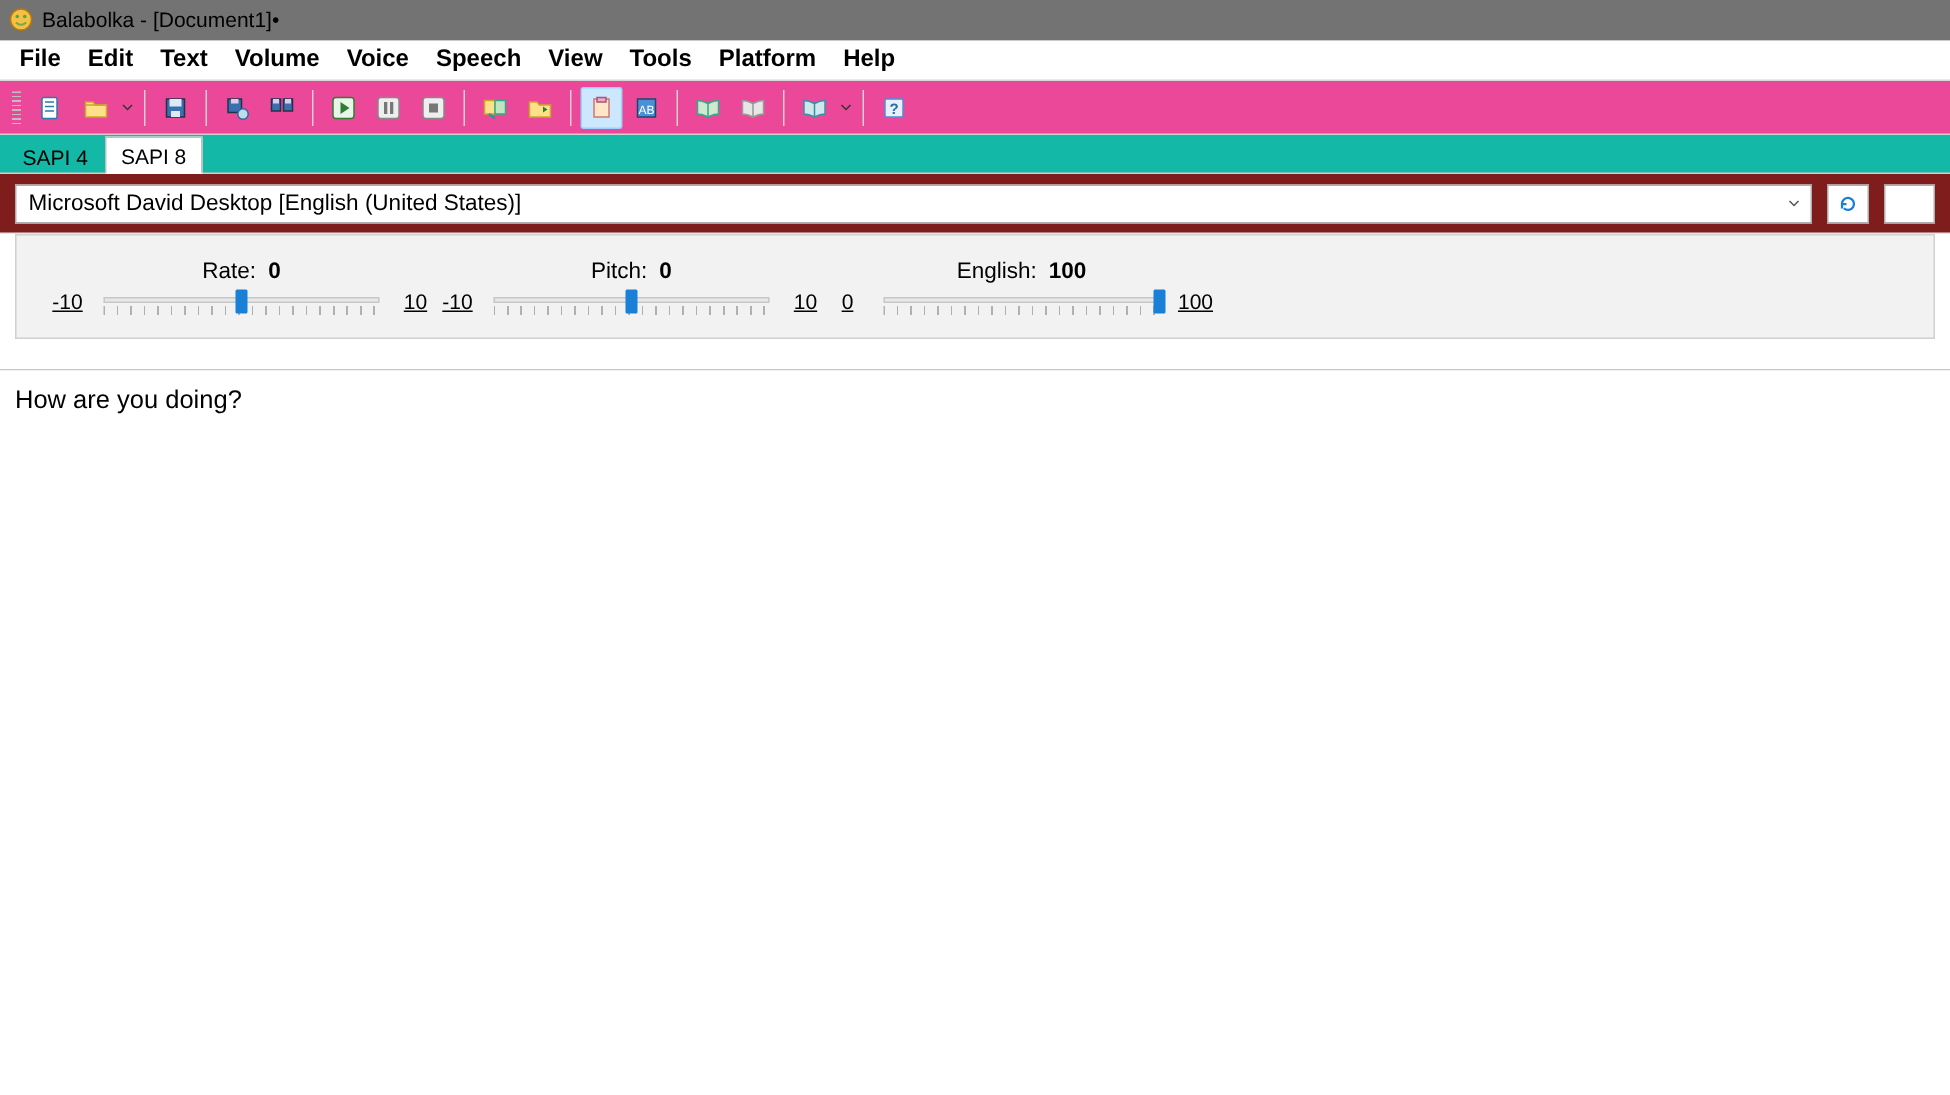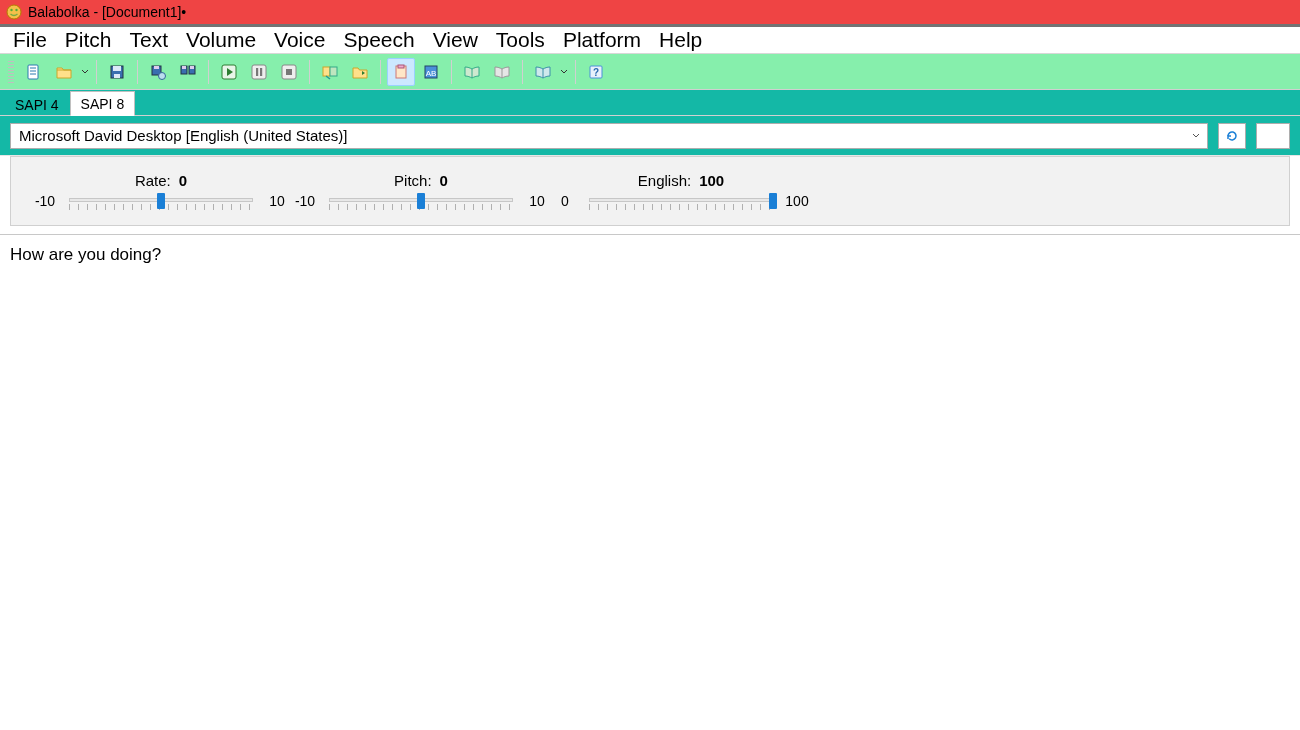--- a/index.html
+++ b/index.html
@@ -9,22 +9,22 @@
     font-size: 14px;
     background: #ffffff;
     color: #000;
     width: 1300px;
     height: 730px;
     overflow: hidden;
   }
   
   .title-bar {
     height: 27px;
-    background: #ef4444;
-    border-bottom: 3px solid #737373;
+    background: #737373;
+    border-bottom: 1px solid #737373;
     display: flex;
     align-items: center;
     padding: 0 6px;
     gap: 6px;
   }
   .app-icon {
     width: 16px; height: 16px;
     display: inline-block;
   }
   .title-text { font-size: 14px; }
@@ -34,27 +34,28 @@
     background: #ffffff;
     border-bottom: 1px solid #d7d7d7;
     display: flex;
     align-items: stretch;
     padding: 0 4px;
   }
   .menu-item {
     padding: 0 9px;
     display: flex;
     align-items: center;
-    font-size: 21px;
+    font-size: 16px;
     cursor: default;
+    font-weight: bold;
   }
   
   .toolbar {
     height: 36px;
-    background: #86efac;
+    background: #ec4899;
     border-bottom: 1px solid #d0d0d0;
     display: flex;
     align-items: center;
     padding: 0 8px;
     gap: 2px;
   }
   .tb-grip {
     width: 6px;
     height: 22px;
     background: repeating-linear-gradient(to bottom, #bfbfbf 0 1px, transparent 1px 3px);
@@ -104,21 +105,21 @@
     top: 1px;
   }
   .stab.active {
     background: #ffffff;
     border-color: #c0c0c0;
     border-bottom: 1px solid #ffffff;
   }
   
   .voice-row {
     height: 40px;
-    background: #14b8a6;
+    background: #7f1d1d;
     display: flex;
     align-items: center;
     padding: 6px 10px;
     gap: 10px;
     border-bottom: 1px solid #e6e6e6;
   }
   .voice-select {
     flex: 1;
     height: 26px;
     border: 1px solid #adadad;
@@ -161,21 +162,21 @@
     flex-direction: column;
     align-items: center;
     width: 260px;
   }
   .slider-label-row {
     display: flex; gap: 8px; font-size: 15px; margin-bottom: 2px;
     align-self: center;
   }
   .slider-label-row .val { font-weight: 700; }
   .slider-row {
-    display: flex; align-items: center; gap: 10px; width: 100%;
+    display: flex; align-items: center; gap: 10px; width: 100%; text-decoration: underline;
   }
   .slider-end { font-size: 14px; width: 28px; text-align: center; }
   .slider-track {
     flex: 1; height: 20px; position: relative;
   }
   .slider-track .rail {
     position: absolute; left:0; right:0; top: 7px; height: 4px;
     background: #e8e8e8; border: 1px solid #c7c7c7;
   }
   .slider-track .ticks {
@@ -183,21 +184,21 @@
     background: repeating-linear-gradient(to right, #b0b0b0 0 1px, transparent 1px 9px);
   }
   .slider-track .thumb {
     position: absolute; top: 2px; width: 8px; height: 16px;
     background: #1a7fd6; border-radius: 1px;
     transform: translateX(-50%);
   }
   
   .text-area-wrap {
     border-top: 1px solid #c8c8c8;
-    margin-top: 8px;
+    margin-top: 20px;
   }
   .text-area {
     padding: 10px 10px;
     font-size: 17px;
     min-height: 470px;
     background: #ffffff;
     outline: none;
   }
   svg { display: block; }
 </style>
@@ -211,21 +212,21 @@
         <circle cx="5.5" cy="6" r="1.2" fill="#5a3"></circle>
         <circle cx="10.5" cy="6" r="1.2" fill="#5a3"></circle>
         <path d="M4.5 10 Q8 13 11.5 10" stroke="#7a4" stroke-width="1.4" fill="none"></path>
       </svg>
   </span>
   <span class="title-text">Balabolka - [Document1]•</span>
 </div>
 
 <div class="menu-bar">
   <div class="menu-item">File</div>
-  <div class="menu-item">Pitch</div>
+  <div class="menu-item">Edit</div>
   <div class="menu-item">Text</div>
   <div class="menu-item">Volume</div>
   <div class="menu-item">Voice</div>
   <div class="menu-item">Speech</div>
   <div class="menu-item">View</div>
   <div class="menu-item">Tools</div>
   <div class="menu-item">Platform</div>
   <div class="menu-item">Help</div>
 </div>
 

